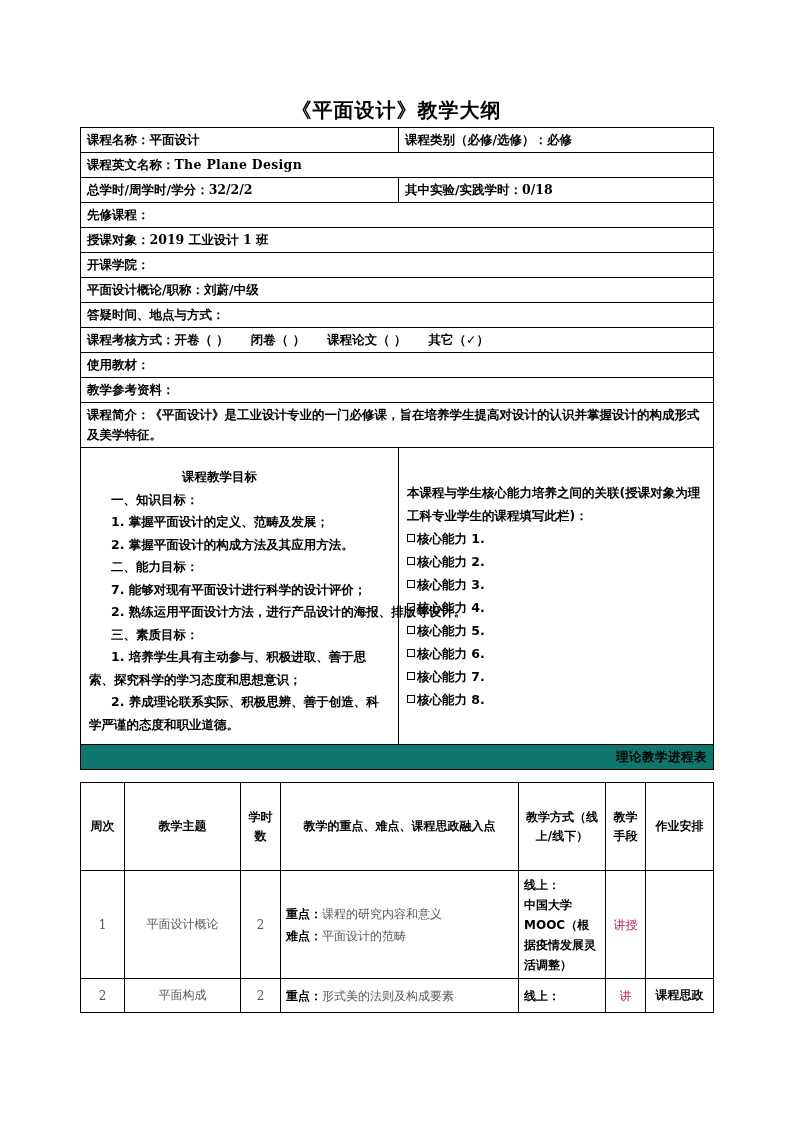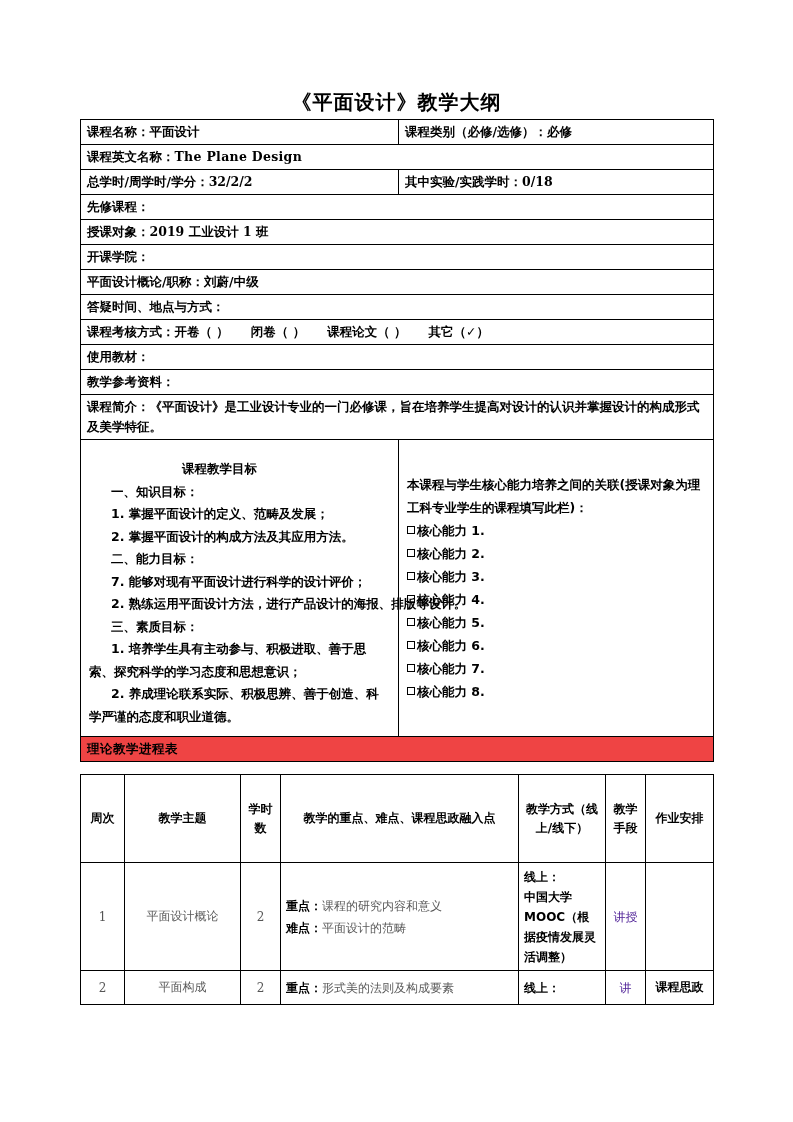--- a/index.html
+++ b/index.html
@@ -9,21 +9,21 @@
   }
   body {
     width: 793px; height: 1122px;
     font-family: "DejaVu Sans", "Liberation Sans", sans-serif;
     color: #000;
     position: relative;
     overflow: hidden;
   }
   .page {
     position: absolute;
-    left: 0; top: 0;
+    left: 0; top: 8px;
     width: 793px; height: 978px;
   }
   .doc-title {
     position: absolute;
     left: 0; top: 88px;
     width: 793px;
     text-align: center;
     font-size: 20px;
     font-weight: 700;
     letter-spacing: 1px;
@@ -67,22 +67,22 @@
   .cbox {
     display: inline-block;
     width: 8px; height: 8px;
     border: 1px solid #000;
     margin-right: 2px;
     vertical-align: 1px;
   }
 
   
   .sched-band {
-    background: #ef4444;
-    text-align: left;
+    background: #0f766e;
+    text-align: right;
     font-weight: 700;
     font-size: 12.5px;
     height: 26px;
     letter-spacing: .5px;
   }
   table.sched {
     position: absolute;
     left: 80px;
     width: 633px;
     border-collapse: collapse;
@@ -105,21 +105,21 @@
   .c-hours { width: 40px; text-align: center; }
   .c-points { width: 238px; }
   .c-mode { width: 87px; }
   .c-means { width: 40px; text-align: center; }
   .c-hw { width: 68px; text-align: center; }
 
   .gray-txt { color: #5a5a5a; }
   .bk { font-weight: 700; color: #000; }
   .cell-line { line-height: 22px; }
   .mode-cell { font-weight: 700; line-height: 20px; font-size: 12px; }
-  .means-cell { color: #4c1d95; line-height: 20px; margin-top: 8px; }
+  .means-cell { color: #be185d; line-height: 20px; margin-top: 8px; }
   .serif-num { font-family: "DejaVu Serif", "Liberation Serif", serif; color: #555; }
   .hw-bold { font-weight: 700; font-size: 12.5px; }
 </style>
 </head>
 <body>
 
 <div class="page">
 
   <div class="doc-title">《平面设计》教学大纲</div>
 

